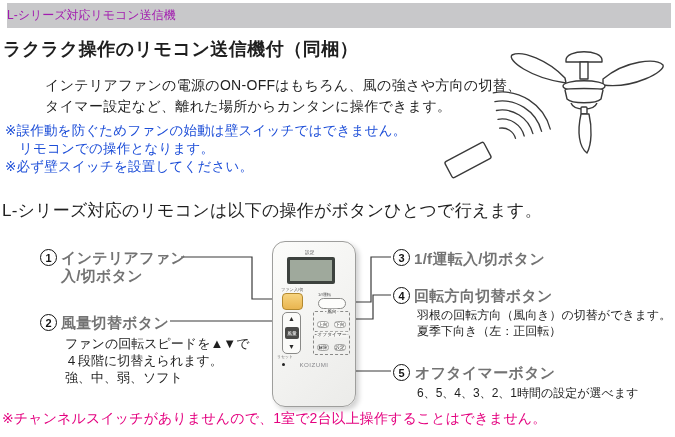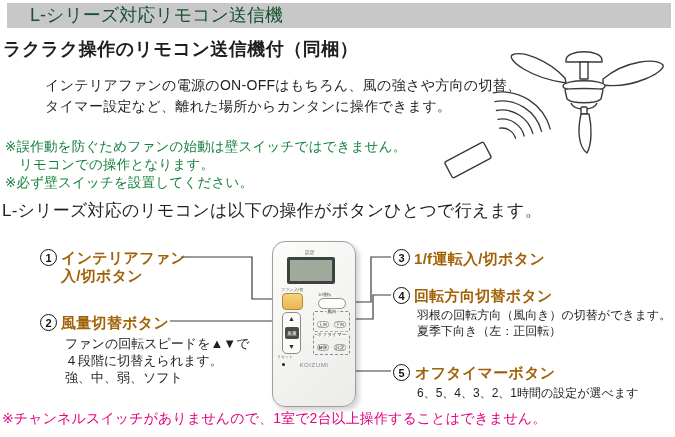--- a/index.html
+++ b/index.html
@@ -1,32 +1,32 @@
 <!DOCTYPE html>
 <html><head>
 <meta charset="utf-8">
 <style>
   html,body{margin:0;padding:0;background:#fff;}
   #page{position:relative;width:675px;height:437px;background:#fff;overflow:hidden;
         font-family:"Liberation Sans","DejaVu Sans",sans-serif;color:#1f1f1f;}
   .abs{position:absolute;}
   
   #header-bar{left:7px;top:3px;width:664px;height:25px;background:#c8c8ca;}
-  #header-bar .txt{padding-left:23px;line-height:25px;font-size:18px;color:#14532d;}
+  #header-bar .txt{padding-left:0;line-height:25px;font-size:12px;color:#a21caf;}
   
   #doc-title{left:3px;top:37px;font-size:18px;font-weight:bold;letter-spacing:.5px;font-family:Liberation Serif, serif;}
   .intro-line{left:4px;font-size:14px;letter-spacing:.3px;margin-left:41px;}
-  .warn{left:5px;font-size:13.5px;color:#15803d;letter-spacing:.2px;margin-top:16px;}
+  .warn{left:5px;font-size:13.5px;color:#1d4ed8;letter-spacing:.2px;}
   #section-lead{left:2px;top:199px;font-size:17px;letter-spacing:.2px;}
   #footnote{left:2px;top:410px;font-size:14px;color:#e4007f;letter-spacing:.1px;}
   
   .co-num{width:17px;height:17px;border:1.5px solid #111;border-radius:50%;
           display:flex;align-items:center;justify-content:center;
           font-size:11px;font-weight:bold;color:#111;background:#fff;box-sizing:border-box;}
-  .co-label{font-size:15px;font-weight:bold;color:#a16207;letter-spacing:.3px;white-space:nowrap;}
+  .co-label{font-size:15px;font-weight:bold;color:#737373;letter-spacing:.3px;white-space:nowrap;}
   .co-desc{font-size:13px;color:#1f1f1f;line-height:17px;white-space:nowrap;}
   .co-desc-r{font-size:12px;line-height:16px;}
   
   #remote{left:272px;top:241px;width:82px;height:164px;border:1px solid #9e9e9c;border-radius:13px;
           background:linear-gradient(135deg,#fcfcfa,#ebebe9);box-shadow:3px 3px 5px rgba(0,0,0,.18);}
   #remote .tiny{position:absolute;font-size:6px;line-height:7px;color:#555;white-space:nowrap;transform-origin:left top;}
   #rc-lcd{position:absolute;left:14px;top:15px;width:48px;height:27px;background:#3d423e;border-radius:2px;
           padding:3px;box-sizing:border-box;}
   #rc-lcd .screen{width:100%;height:100%;background:#9fa99c;}
   #rc-fan-btn{position:absolute;left:9px;top:51px;width:21px;height:17px;border-radius:4px;

